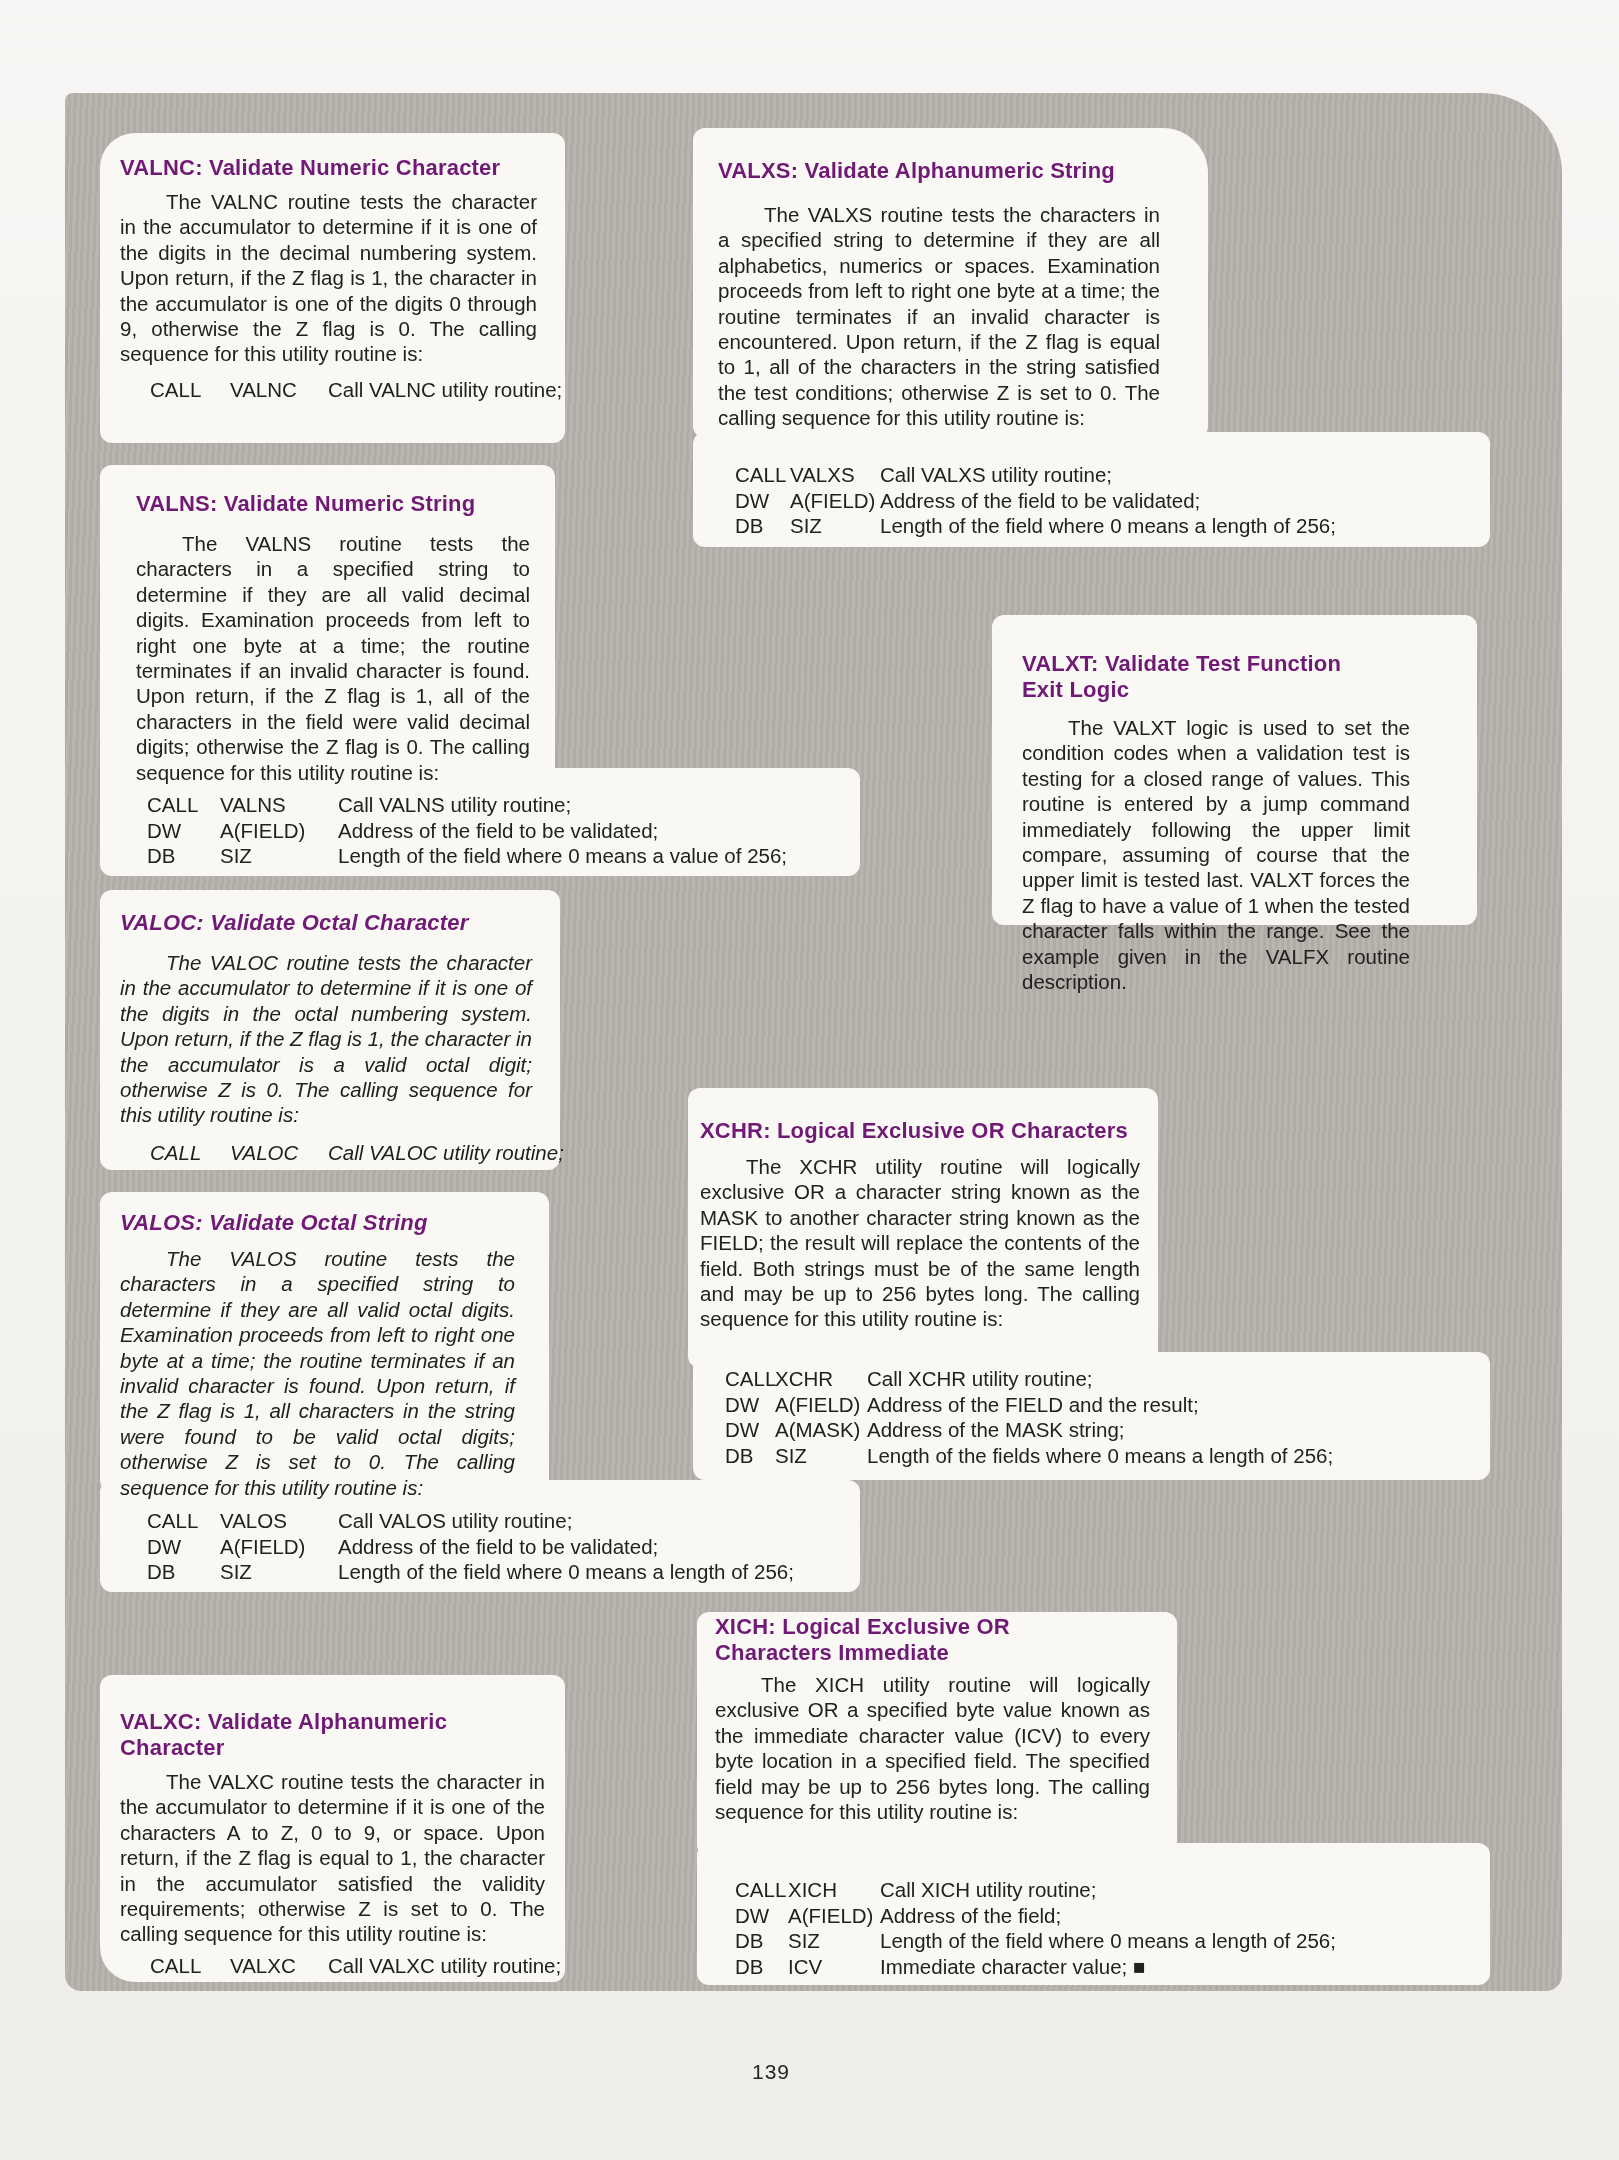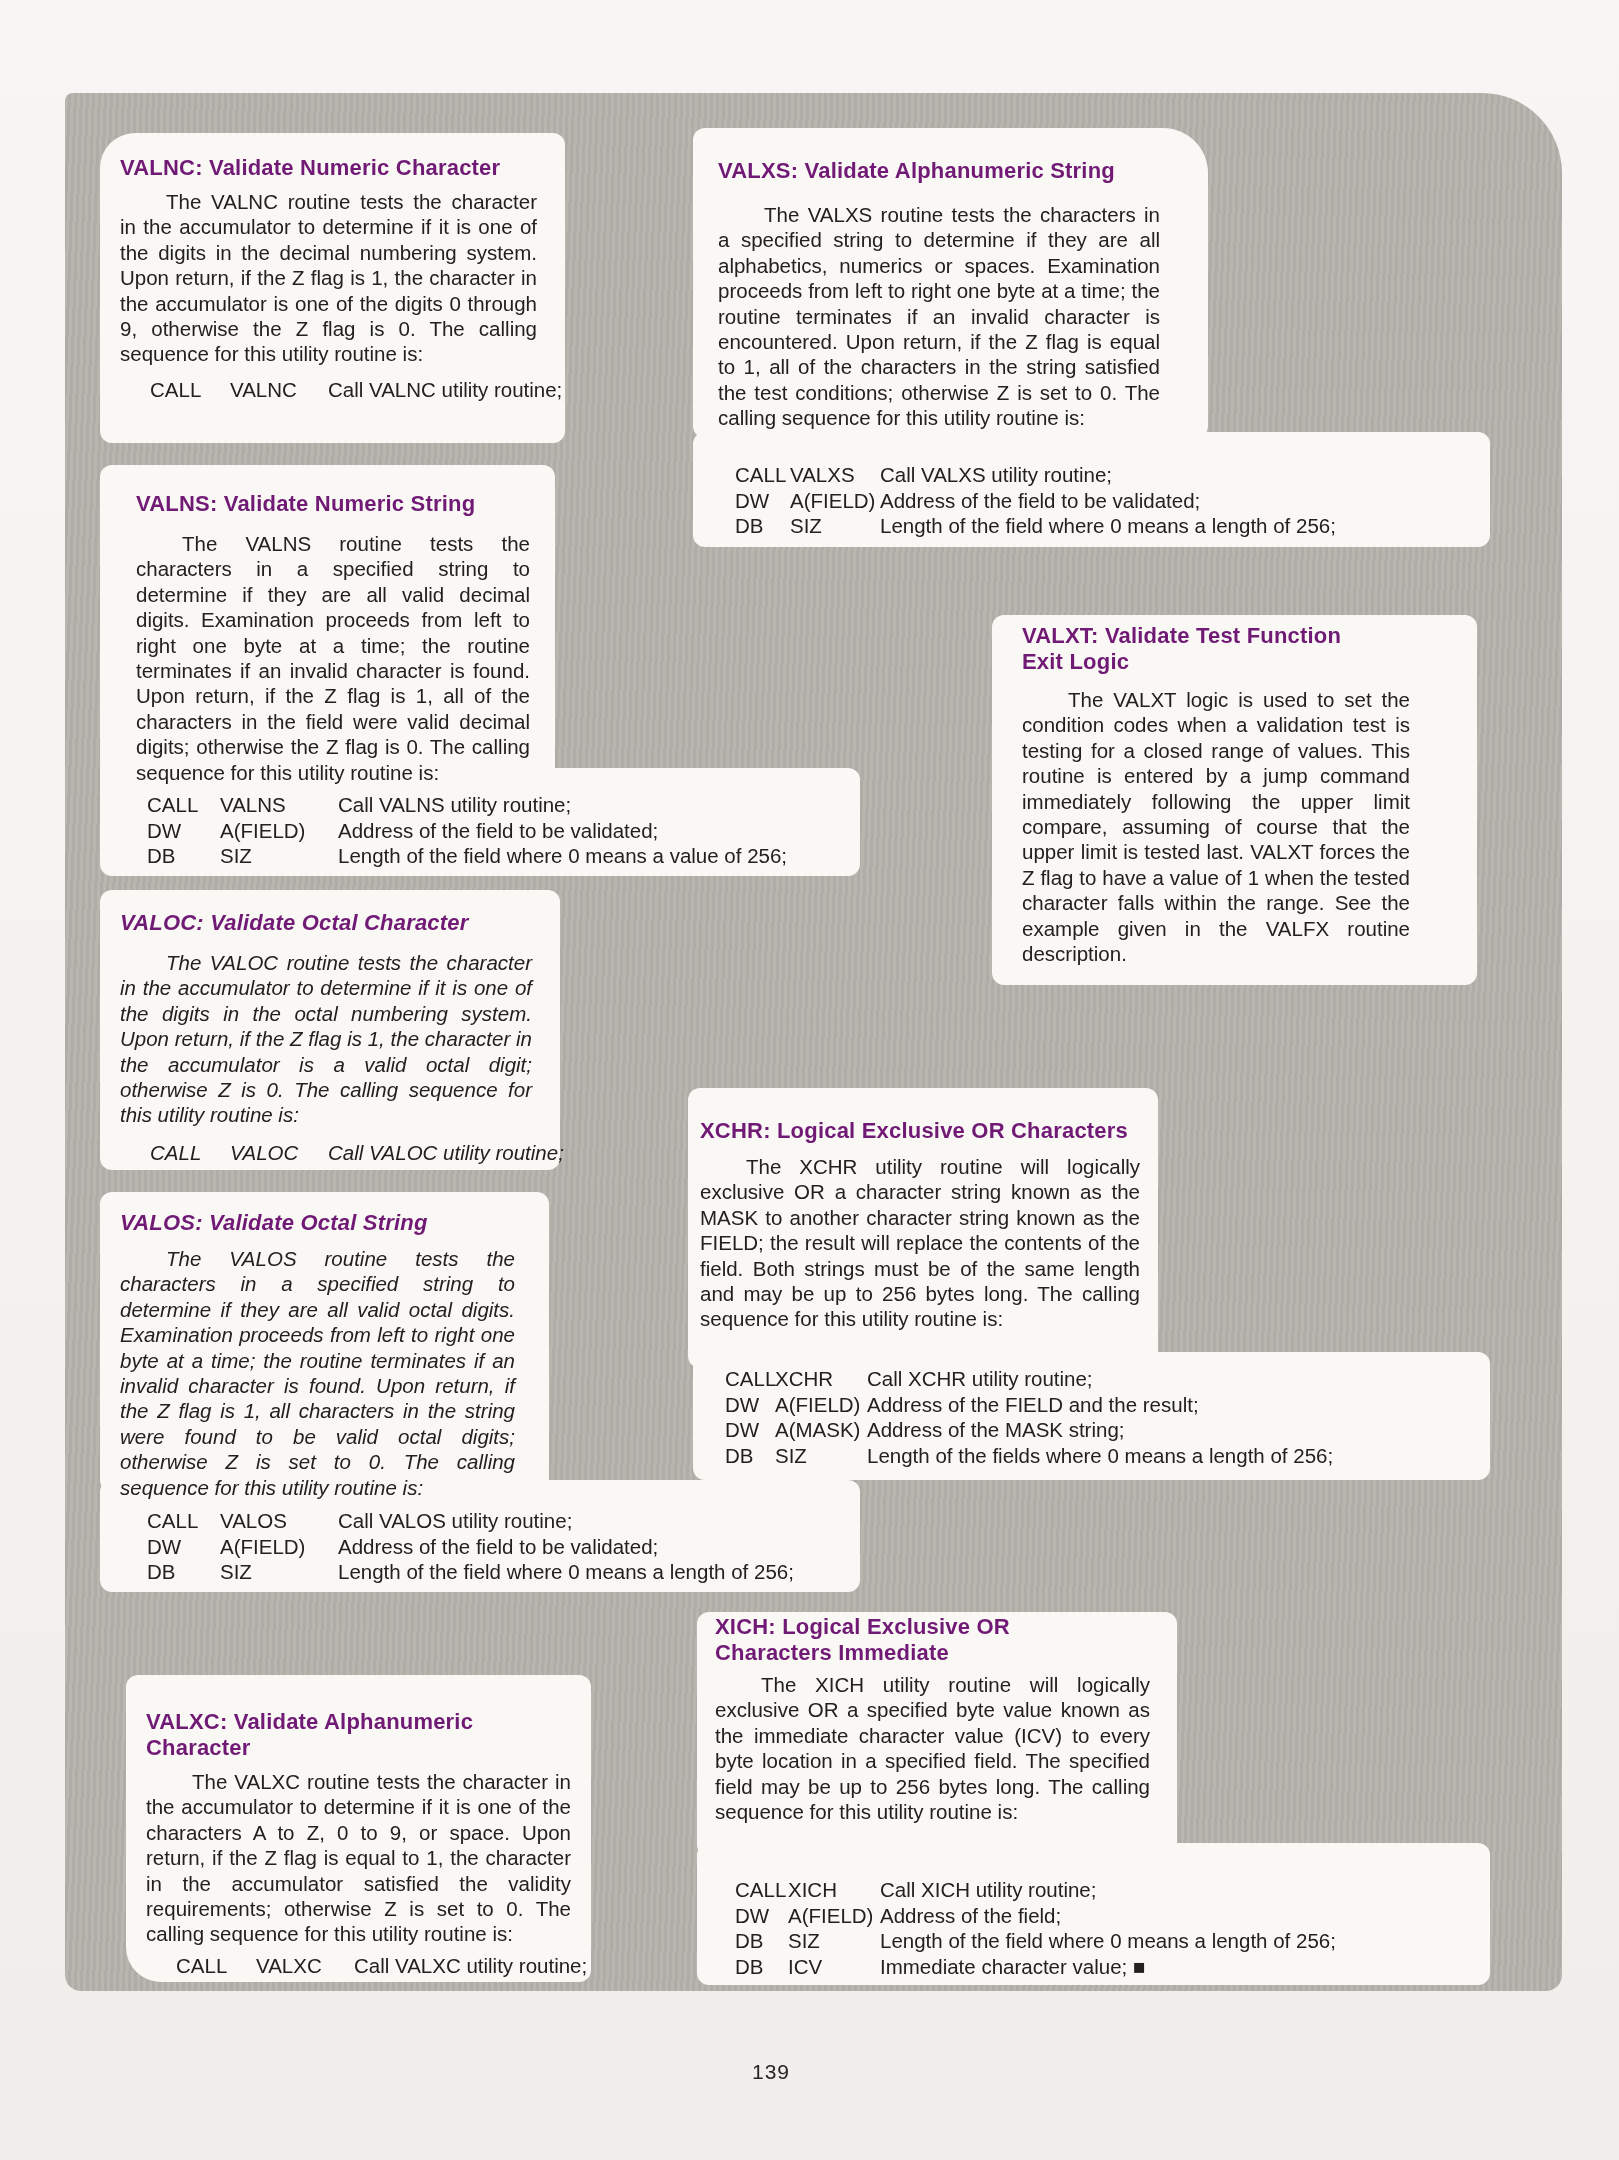--- a/index.html
+++ b/index.html
@@ -176,38 +176,38 @@
         <span class="comment">Call VALOC utility routine;</span>
       </div>
     </div>
   </section>
 
   <section class="box text-box" style="left:100px;top:1192px;width:449px;height:300px;padding:18px 34px 0 20px;box-sizing:border-box;font-style:italic;">
     <h2 class="title">VALOS: Validate Octal String</h2>
     <p class="body-text" style="margin-top:10px;">The VALOS routine tests the characters in a specified string to determine if they are all valid octal digits. Examination proceeds from left to right one byte at a time; the routine terminates if an invalid character is found. Upon return, if the Z flag is 1, all characters in the string were found to be valid octal digits; otherwise Z is set to 0. The calling sequence for this utility routine is:</p>
   </section>
 
-  <section class="box text-box" style="left:100px;top:1675px;width:465px;height:307px;border-radius:12px 12px 12px 35px;padding:34px 20px 0 20px;box-sizing:border-box;margin-left:26px;">
+  <section class="box text-box" style="left:100px;top:1675px;width:465px;height:307px;border-radius:12px 12px 12px 35px;padding:34px 20px 0 20px;box-sizing:border-box;">
     <h2 class="title">VALXC: Validate Alphanumeric Character</h2>
     <p class="body-text" style="margin-top:8px;">The VALXC routine tests the character in the accumulator to determine if it is one of the characters A to Z, 0 to 9, or space. Upon return, if the Z flag is equal to 1, the character in the accumulator satisfied the validity requirements; otherwise Z is set to 0. The calling sequence for this utility routine is:</p>
     <div class="call-table" style="margin:6px 0 0 30px;">
       <div class="call-row" style="grid-template-columns:80px 98px 1fr;">
         <span class="op">CALL</span>
         <span class="operand">VALXC</span>
         <span class="comment">Call VALXC utility routine;</span>
       </div>
     </div>
   </section>
 
   <section class="box text-box" style="left:693px;top:128px;width:515px;height:310px;border-radius:12px 45px 12px 12px;padding:30px 48px 0 25px;box-sizing:border-box;">
     <h2 class="title">VALXS: Validate Alphanumeric String</h2>
     <p class="body-text" style="margin-top:18px;">The VALXS routine tests the characters in a specified string to determine if they are all alphabetics, numerics or spaces. Examination proceeds from left to right one byte at a time; the routine terminates if an invalid character is encountered. Upon return, if the Z flag is equal to 1, all of the characters in the string satisfied the test conditions; otherwise Z is set to 0. The calling sequence for this utility routine is:</p>
   </section>
 
-  <section class="box text-box" style="left:992px;top:615px;width:485px;height:370px;padding:8px 67px 0 30px;box-sizing:border-box;">
+  <section class="box text-box" style="left:992px;top:615px;width:485px;height:310px;padding:36px 67px 0 30px;box-sizing:border-box;">
     <h2 class="title"><span>VALXT: Validate Test Function</span><br><span>Exit Logic</span></h2>
     <p class="body-text" style="margin-top:12px;">The VALXT logic is used to set the condition codes when a validation test is testing for a closed range of values. This routine is entered by a jump command immediately following the upper limit compare, assuming of course that the upper limit is tested last. VALXT forces the Z flag to have a value of 1 when the tested character falls within the range. See the example given in the VALFX routine description.</p>
   </section>
 
   <section class="box text-box" style="left:688px;top:1088px;width:470px;height:280px;padding:30px 18px 0 12px;box-sizing:border-box;">
     <h2 class="title">XCHR: Logical Exclusive OR Characters</h2>
     <p class="body-text" style="margin-top:10px;">The XCHR utility routine will logically exclusive OR a character string known as the MASK to another character string known as the FIELD; the result will replace the contents of the field. Both strings must be of the same length and may be up to 256 bytes long. The calling sequence for this utility routine is:</p>
   </section>
 
   <section class="box text-box" style="left:697px;top:1612px;width:480px;height:245px;padding:2px 27px 0 18px;box-sizing:border-box;">

